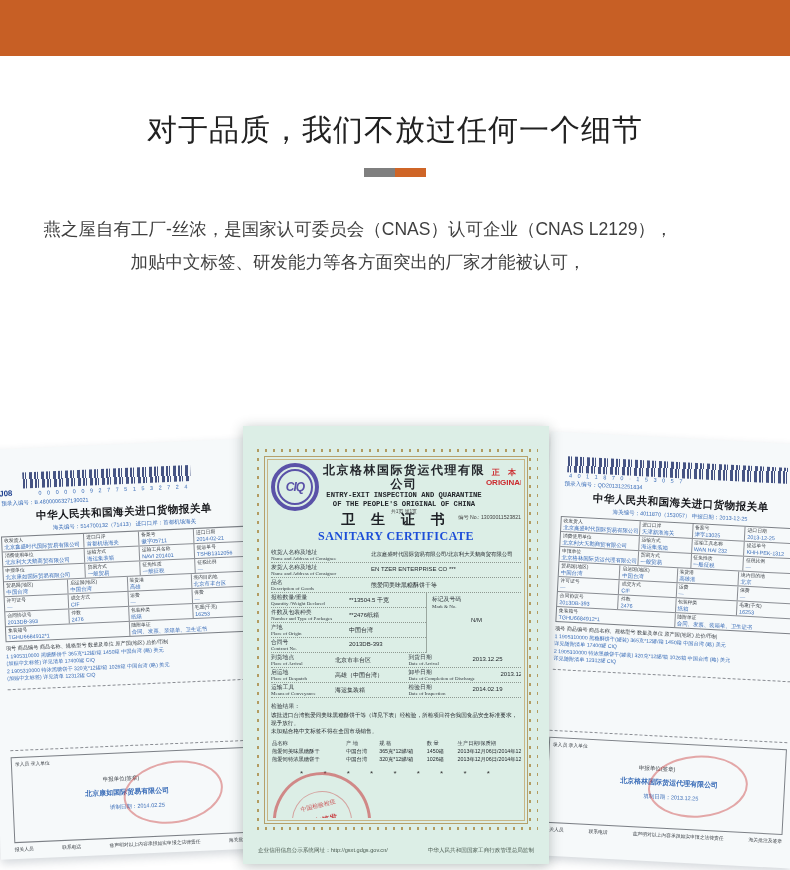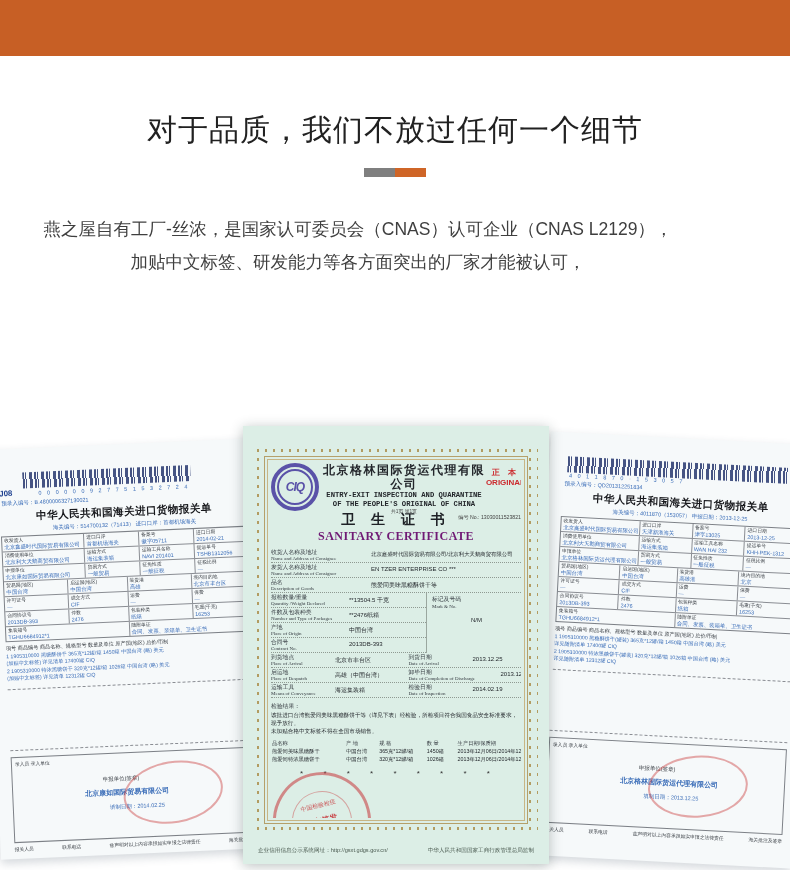--- a/index.html
+++ b/index.html
@@ -68,21 +68,21 @@
   .ciq span{font-size:12px;font-weight:bold;font-style:italic;color:#5a52a8;letter-spacing:-1px;}
   .org{position:absolute;left:50px;right:34px;top:0;text-align:center;}
   .org-cn{font-size:12px;font-weight:bold;letter-spacing:1.5px;color:#23262b;line-height:14px;}
   .org-en{font-family:Liberation Mono, monospace;font-size:7.2px;font-weight:bold;color:#23262b;line-height:8.5px;}
   .orig{position:absolute;right:-4px;top:4px;text-align:center;color:#cc2a2e;}
   .orig-cn{font-size:8px;font-weight:bold;letter-spacing:3px;}
   .orig-en{font-size:8px;font-weight:bold;}
   .pages{font-size:4.8px;color:#444;}
   .cert-title{position:relative;text-align:center;margin-top:2px;}
   .t-cn{font-size:14px;font-weight:bold;letter-spacing:6px;color:#1e2126;}
-  .t-en{font-family:"Liberation Serif","DejaVu Serif",serif;font-size:12px;font-weight:bold;color:#701a75;letter-spacing:.5px;}
+  .t-en{font-family:"Liberation Serif","DejaVu Serif",serif;font-size:12px;font-weight:bold;color:#1d4ed8;letter-spacing:.5px;}
   .no-line{position:absolute;right:0;top:3px;font-size:5.2px;color:#444;}
   .rows{margin-top:4px;}
   .row{position:relative;height:14px;border-bottom:1px dotted #8f9a92;overflow:visible;}
   .lbl{position:absolute;left:0;top:1px;width:96px;}
   .lbl .cn{display:block;font-size:5.8px;line-height:6.5px;color:#343a40;}
   .lbl .en{display:block;font-size:5.0px;line-height:5.8px;color:#343a40;font-family:"Liberation Serif","DejaVu Serif",serif;}
   .val{position:absolute;left:100px;top:3px;font-size:6px;color:#24282d;white-space:nowrap;}
   .split{display:flex;}
   .split .colL{width:62%;}
   .split .colR{width:38%;border-left:1px solid #9aa79f;padding-left:5px;box-sizing:border-box;}

